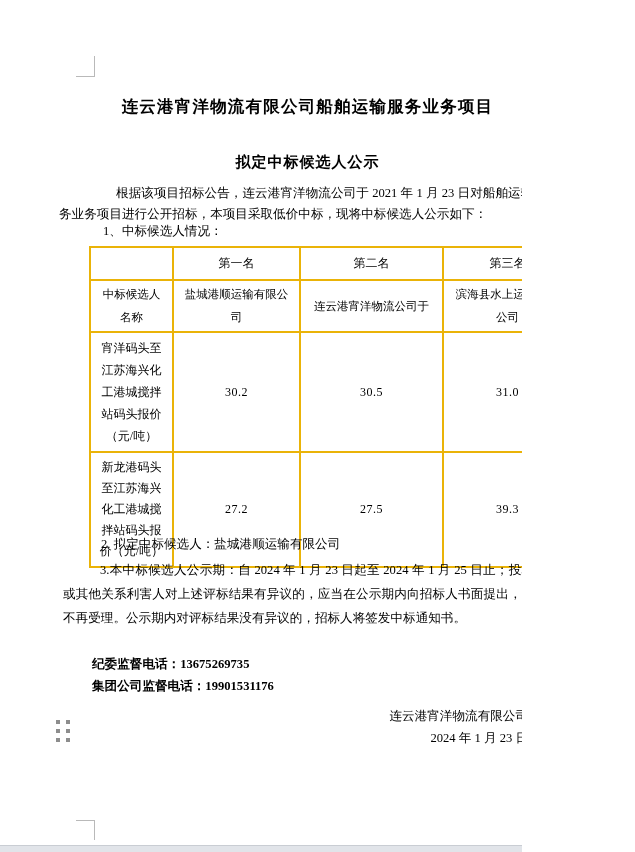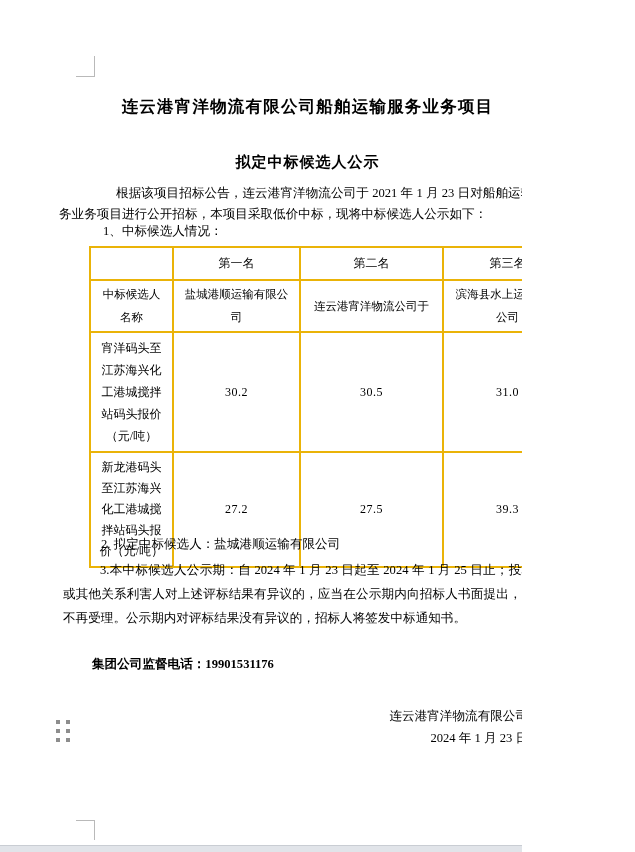--- a/index.html
+++ b/index.html
@@ -158,20 +158,21 @@
       <td class="num">27.5</td>
       <td class="num">39.3</td>
     </tr>
   </tbody>
     </table>
 
   <div class="sec2">2. 拟定中标候选人：盐城港顺运输有限公司</div>
   <div class="sec3">3.本中标候选人公示期：自 2024 年 1 月 23 日起至 2024 年 1 月 25 日止；投标人或其他关系利害人对上述评标结果有异议的，应当在公示期内向招标人书面提出，过期不再受理。公示期内对评标结果没有异议的，招标人将签发中标通知书。</div>
 
   <div class="phones">
+    <div>纪委监督电话：13675269735</div>
     <div>集团公司监督电话：19901531176</div>
   </div>
 
   <div class="signature">
     <div>连云港宵洋物流有限公司</div>
     <div>2024 年 1 月 23 日</div>
   </div>
 
 </div>
 

